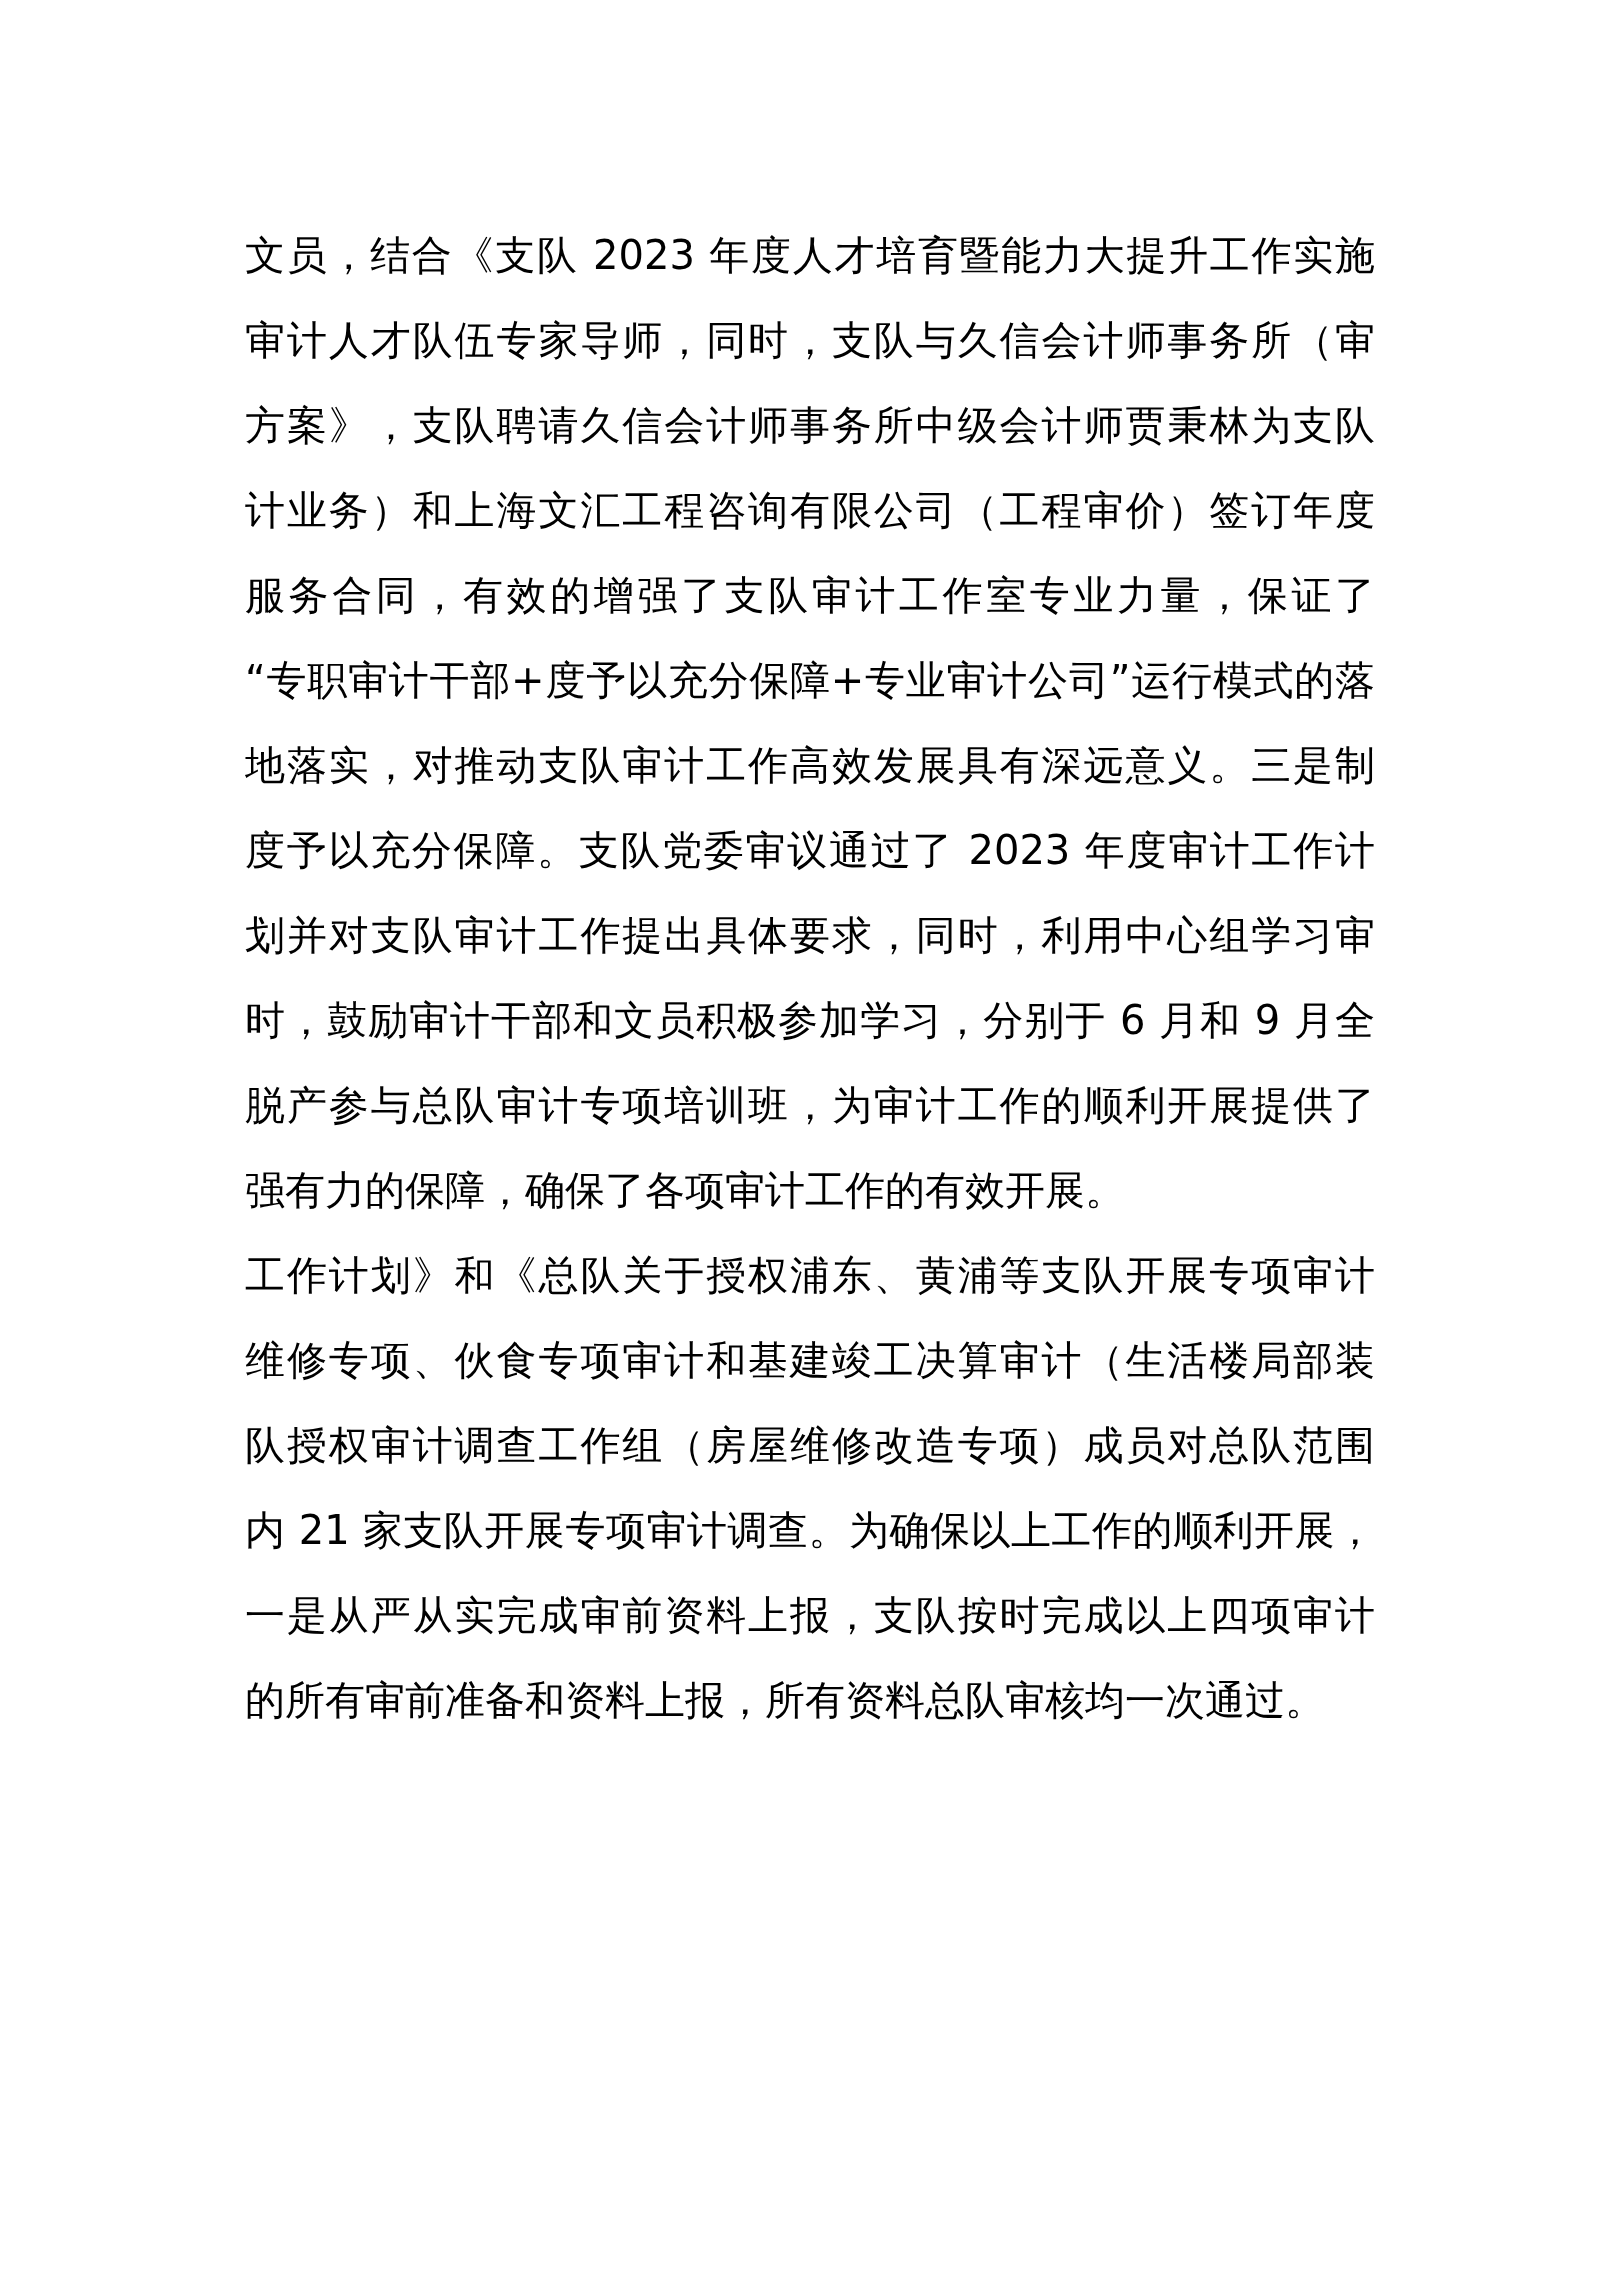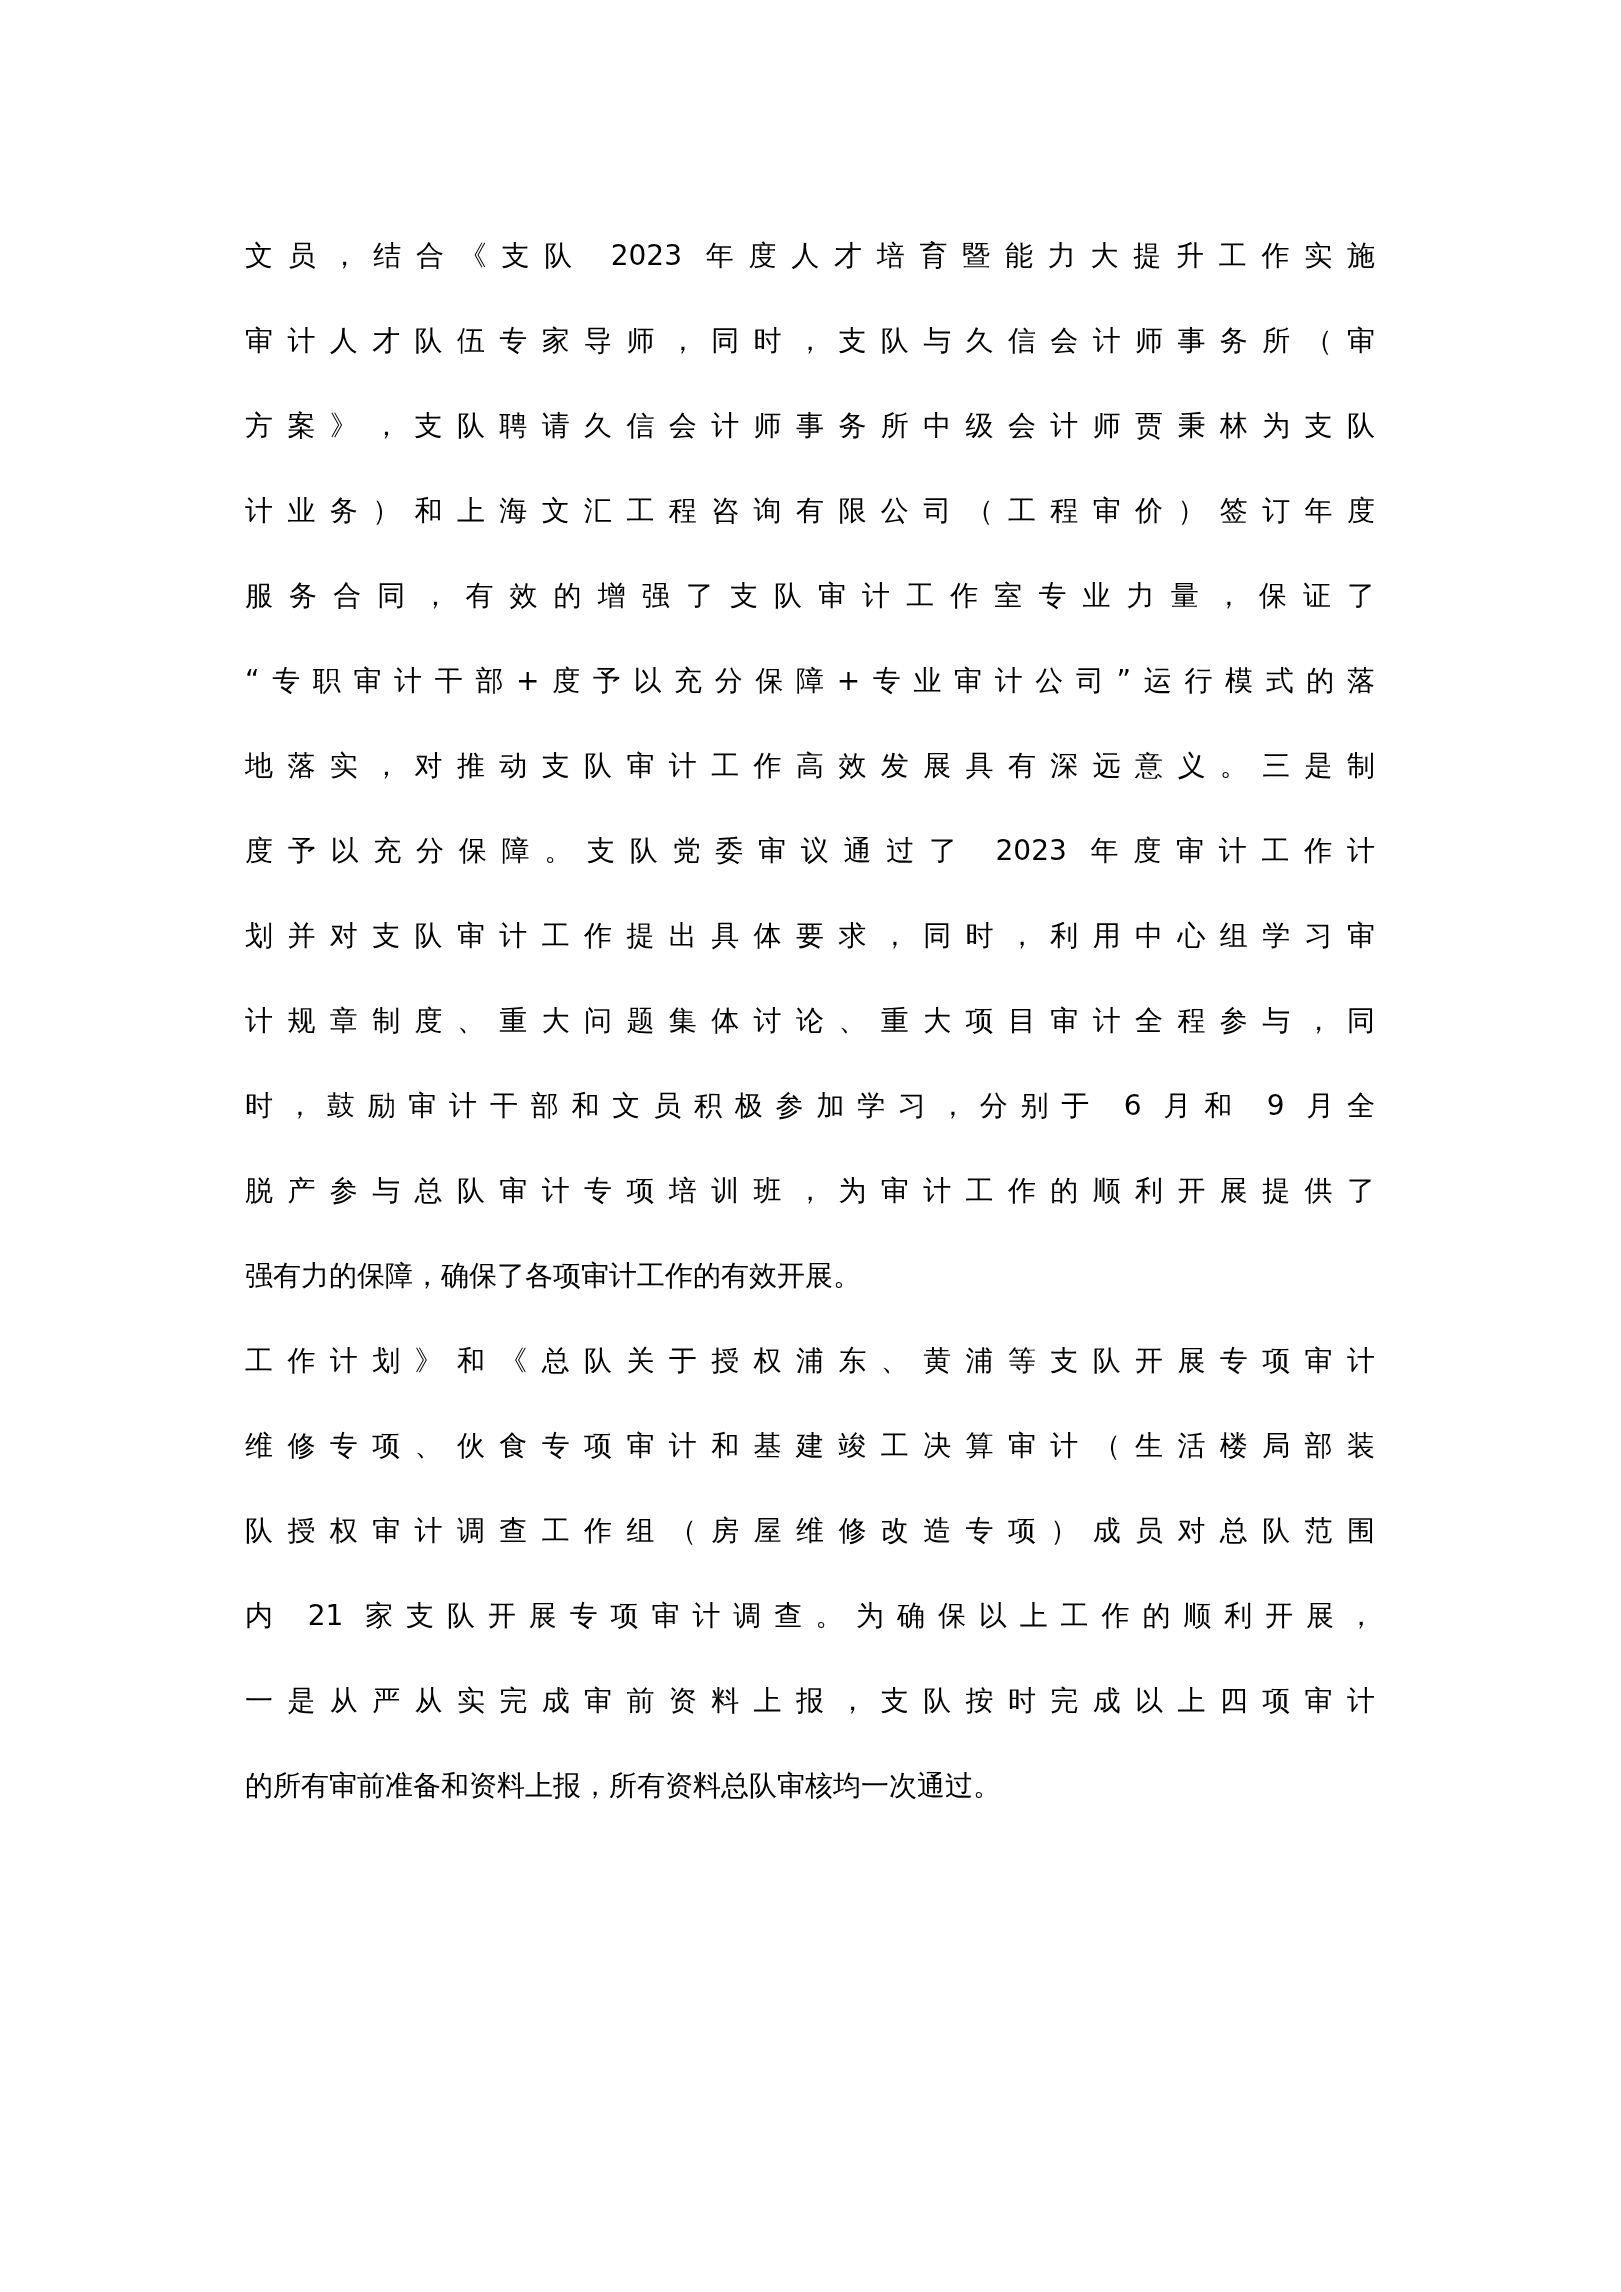--- a/index.html
+++ b/index.html
@@ -14,21 +14,21 @@
     background: #ffffff;
     overflow: hidden;
   }
   .text-block {
     position: absolute;
     left: 245px;
     top: 213px;
     width: 1130px;
     color: #000000;
     font-family: "DejaVu Sans", sans-serif;
-    font-size: 28px;
+    font-size: 40px;
     font-weight: 400;
   }
   .line {
     height: 85px;
     line-height: 85px;
     text-align: justify;
     text-align-last: justify;
     overflow: visible;
   }
   .line.last {
@@ -46,21 +46,20 @@
   <div class="text-block">
     <div class="line">文员，结合《支队 2023 年度人才培育暨能力大提升工作实施</div>
     <div class="line">审计人才队伍专家导师，同时，支队与久信会计师事务所（审</div>
     <div class="line">方案》，支队聘请久信会计师事务所中级会计师贾秉林为支队</div>
     <div class="line">计业务）和上海文汇工程咨询有限公司（工程审价）签订年度</div>
     <div class="line">服务合同，有效的增强了支队审计工作室专业力量，保证了</div>
     <div class="line">“专职审计干部+度予以充分保障+专业审计公司”运行模式的落</div>
     <div class="line">地落实，对推动支队审计工作高效发展具有深远意义。三是制</div>
     <div class="line">度予以充分保障。支队党委审议通过了 2023 年度审计工作计</div>
     <div class="line">划并对支队审计工作提出具体要求，同时，利用中心组学习审</div>
-    <div class="line">计规章制度、重大问题集体讨论、重大项目审计全程参与，同</div>
     <div class="line">时，鼓励审计干部和文员积极参加学习，分别于 6 月和 9 月全</div>
     <div class="line">脱产参与总队审计专项培训班，为审计工作的顺利开展提供了</div>
     <div class="line last">强有力的保障，确保了各项审计工作的有效开展。</div>
     <div class="line">工作计划》和《总队关于授权浦东、黄浦等支队开展专项审计</div>
     <div class="line">维修专项、伙食专项审计和基建竣工决算审计（生活楼局部装</div>
     <div class="line">队授权审计调查工作组（房屋维修改造专项）成员对总队范围</div>
     <div class="line">内 21 家支队开展专项审计调查。为确保以上工作的顺利开展，</div>
     <div class="line">一是从严从实完成审前资料上报，支队按时完成以上四项审计</div>
     <div class="line last">的所有审前准备和资料上报，所有资料总队审核均一次通过。</div>
   </div>

